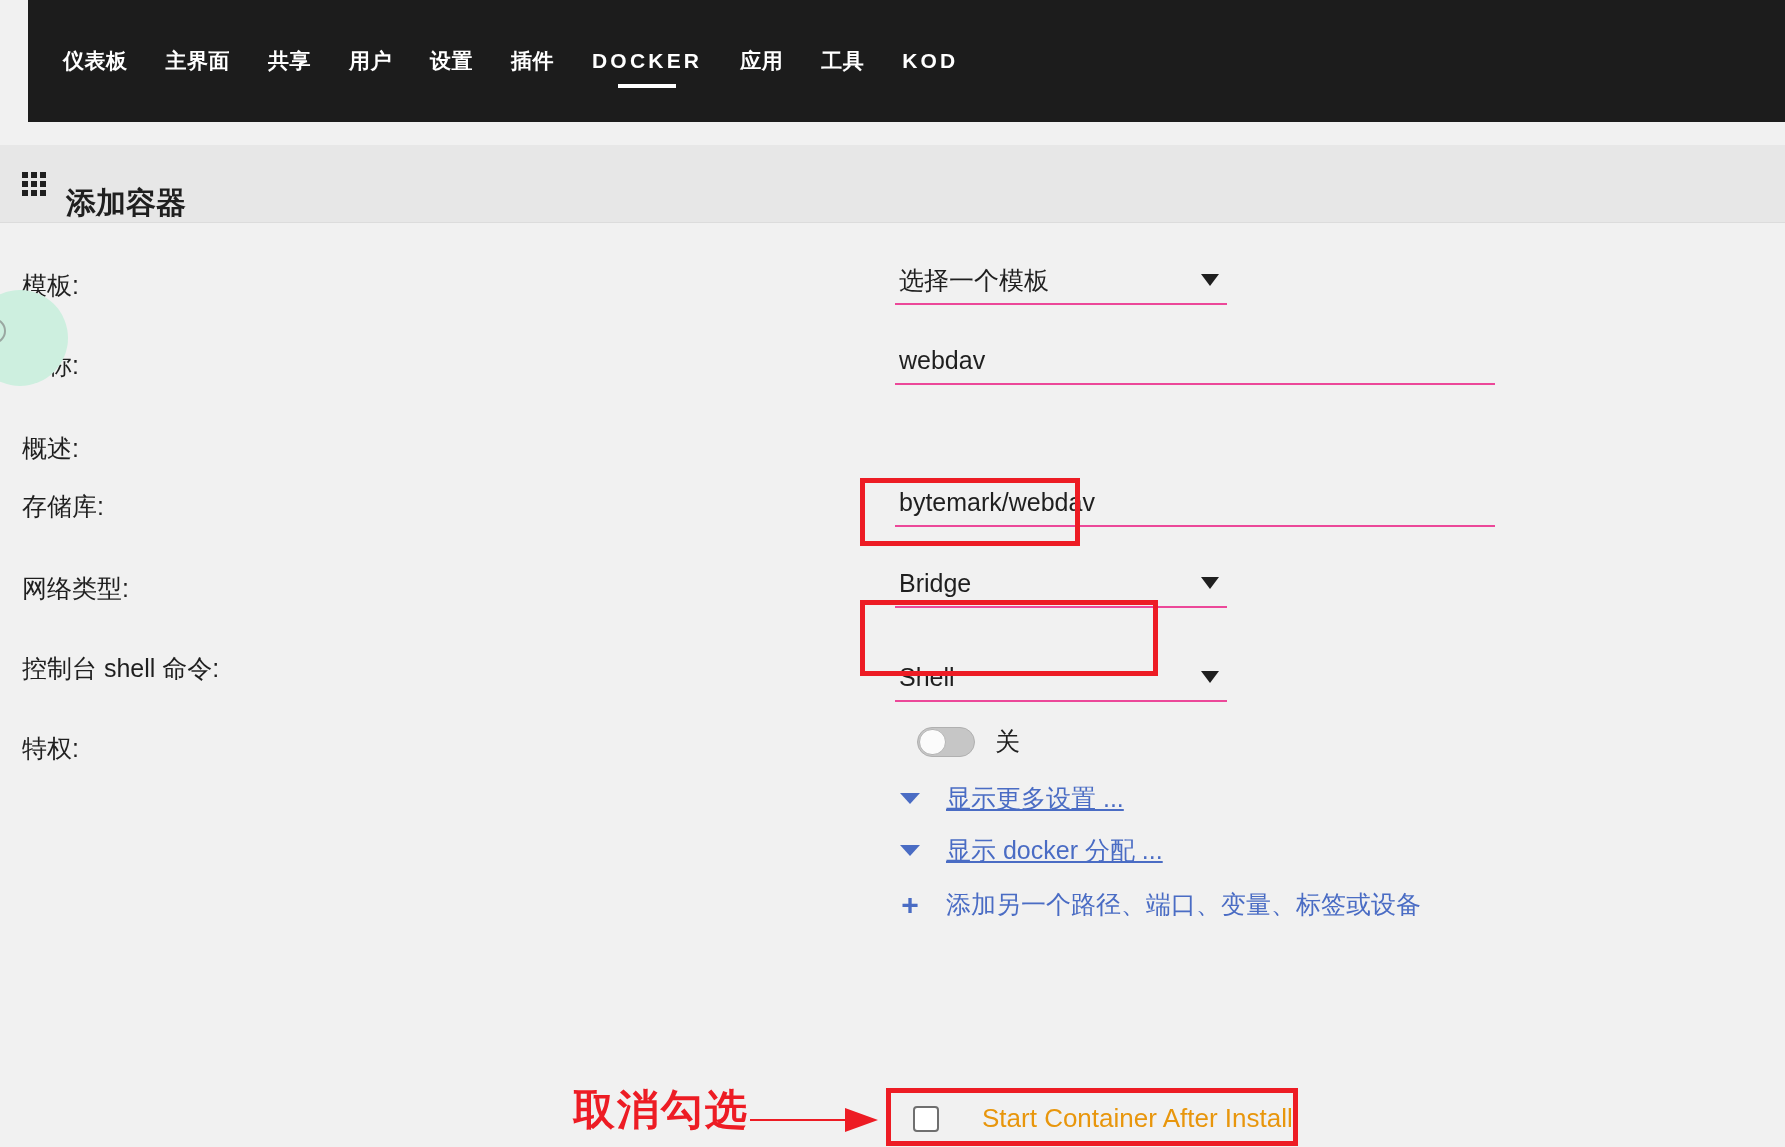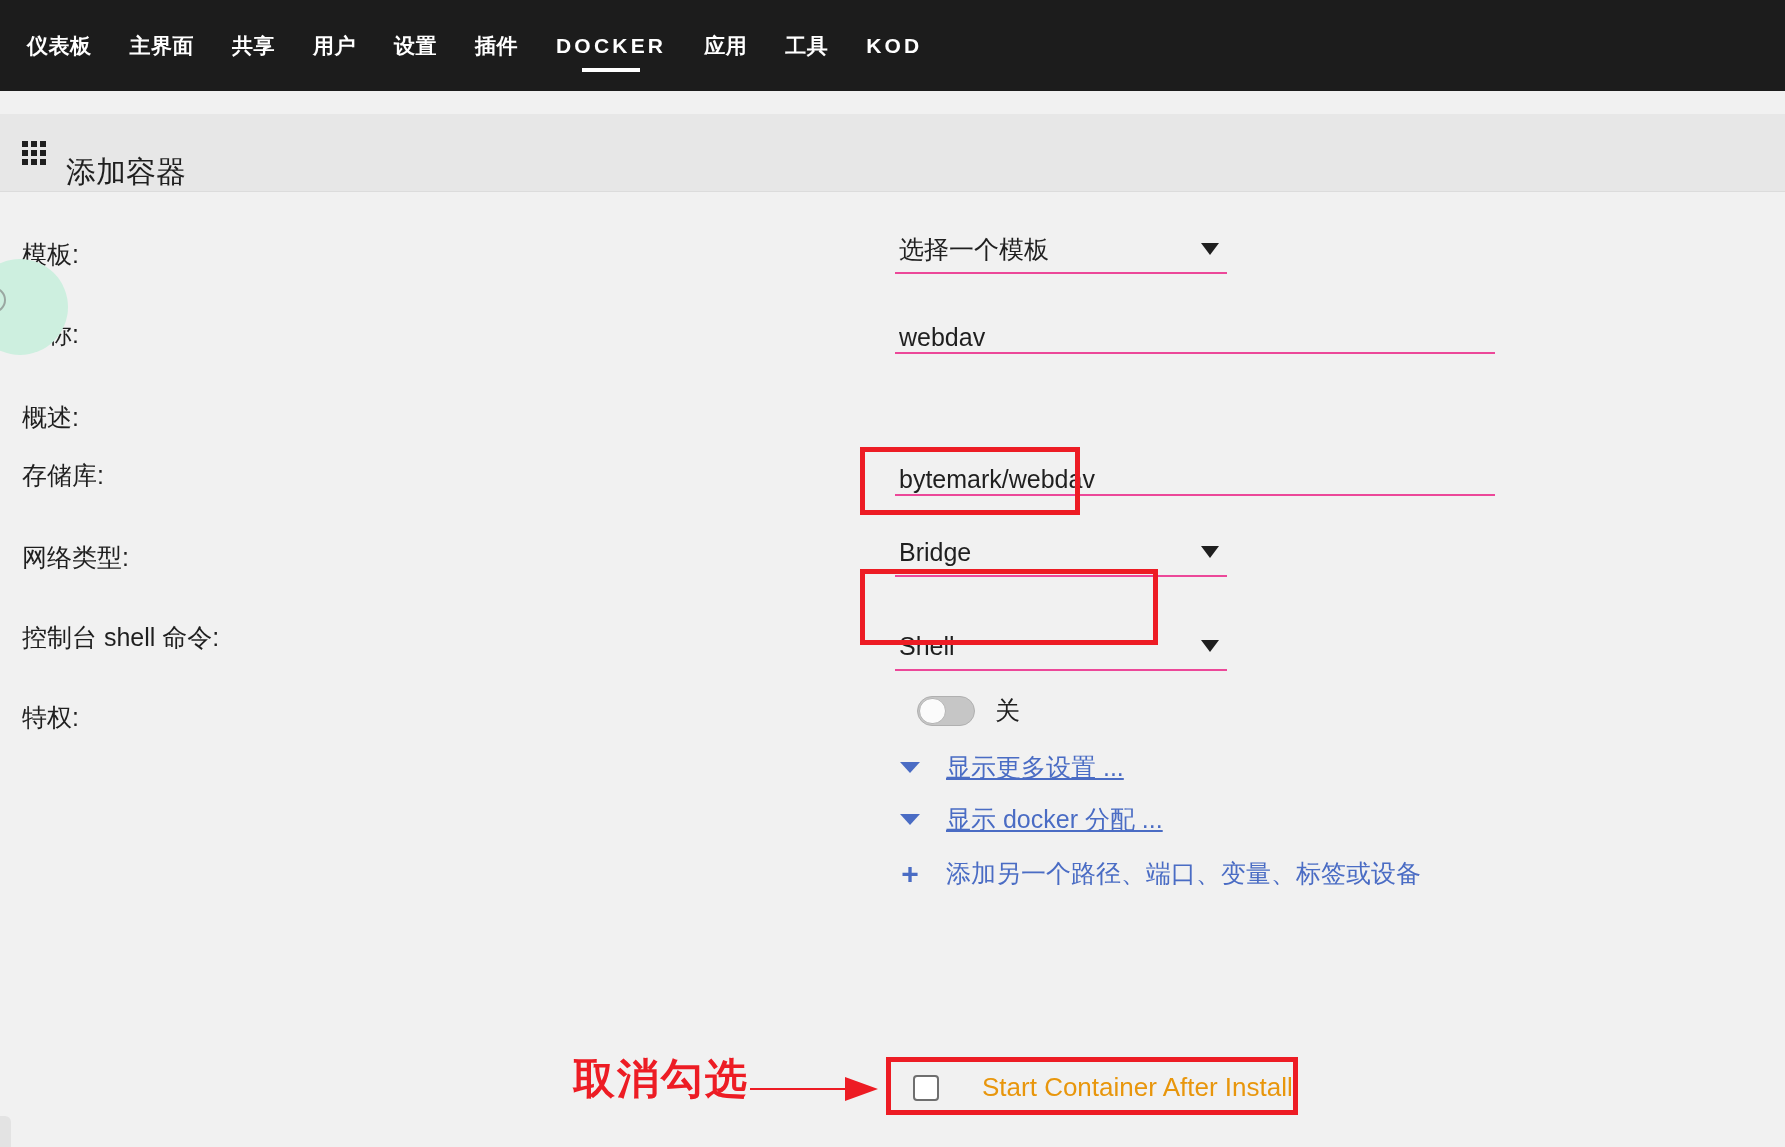--- a/index.html
+++ b/index.html
@@ -6,26 +6,27 @@
   html, body {
     width: 1785px;
     height: 1147px;
     background: #f1f1f1;
     font-family: "Liberation Sans", "DejaVu Sans", sans-serif;
     overflow: hidden;
   }
 
   
   .topnav {
-    height: 91px;
+    height: 122px;
     background: #1c1c1c;
     display: flex;
     align-items: center;
-    padding-left: 8px;
+    padding-left: 16px;
     position: relative;
+    margin-left: 28px;
   }
   .nav-item {
     color: #ffffff;
     font-size: 21px;
     font-weight: bold;
     padding: 0 19px;
     letter-spacing: 0.5px;
     position: relative;
     height: 97px;
     display: flex;
@@ -93,21 +94,21 @@
     display: grid;
     grid-template-columns: repeat(3, 6px);
     grid-template-rows: repeat(3, 6px);
     gap: 3px;
     margin-right: 20px;
   }
   .grid-icon i { background: #1f1f1f; display: block; width: 6px; height: 6px; }
   .titlebar-text {
     font-size: 30px;
     color: #1f1f1f;
-    font-weight: normal;
+    font-weight: bold;
     margin-top: 40px;
   }
   .label {
     position: absolute;
     left: 22px;
     font-size: 25px;
     color: #1f1f1f;
     white-space: nowrap;
   }
 
@@ -136,21 +137,21 @@
     position: absolute;
     right: 8px;
     top: 50%;
     transform: translateY(-50%);
     width: 0; height: 0;
     border-left: 9px solid transparent;
     border-right: 9px solid transparent;
     border-top: 12px solid #1f1f1f;
   }
 
-  .text-input { width: 600px; align-items: flex-end; }
+  .text-input { width: 600px; }
 
   
   .redbox {
     position: absolute;
     border: 5px solid #ed1c24;
     pointer-events: none;
     z-index: 6;
   }
 
   

